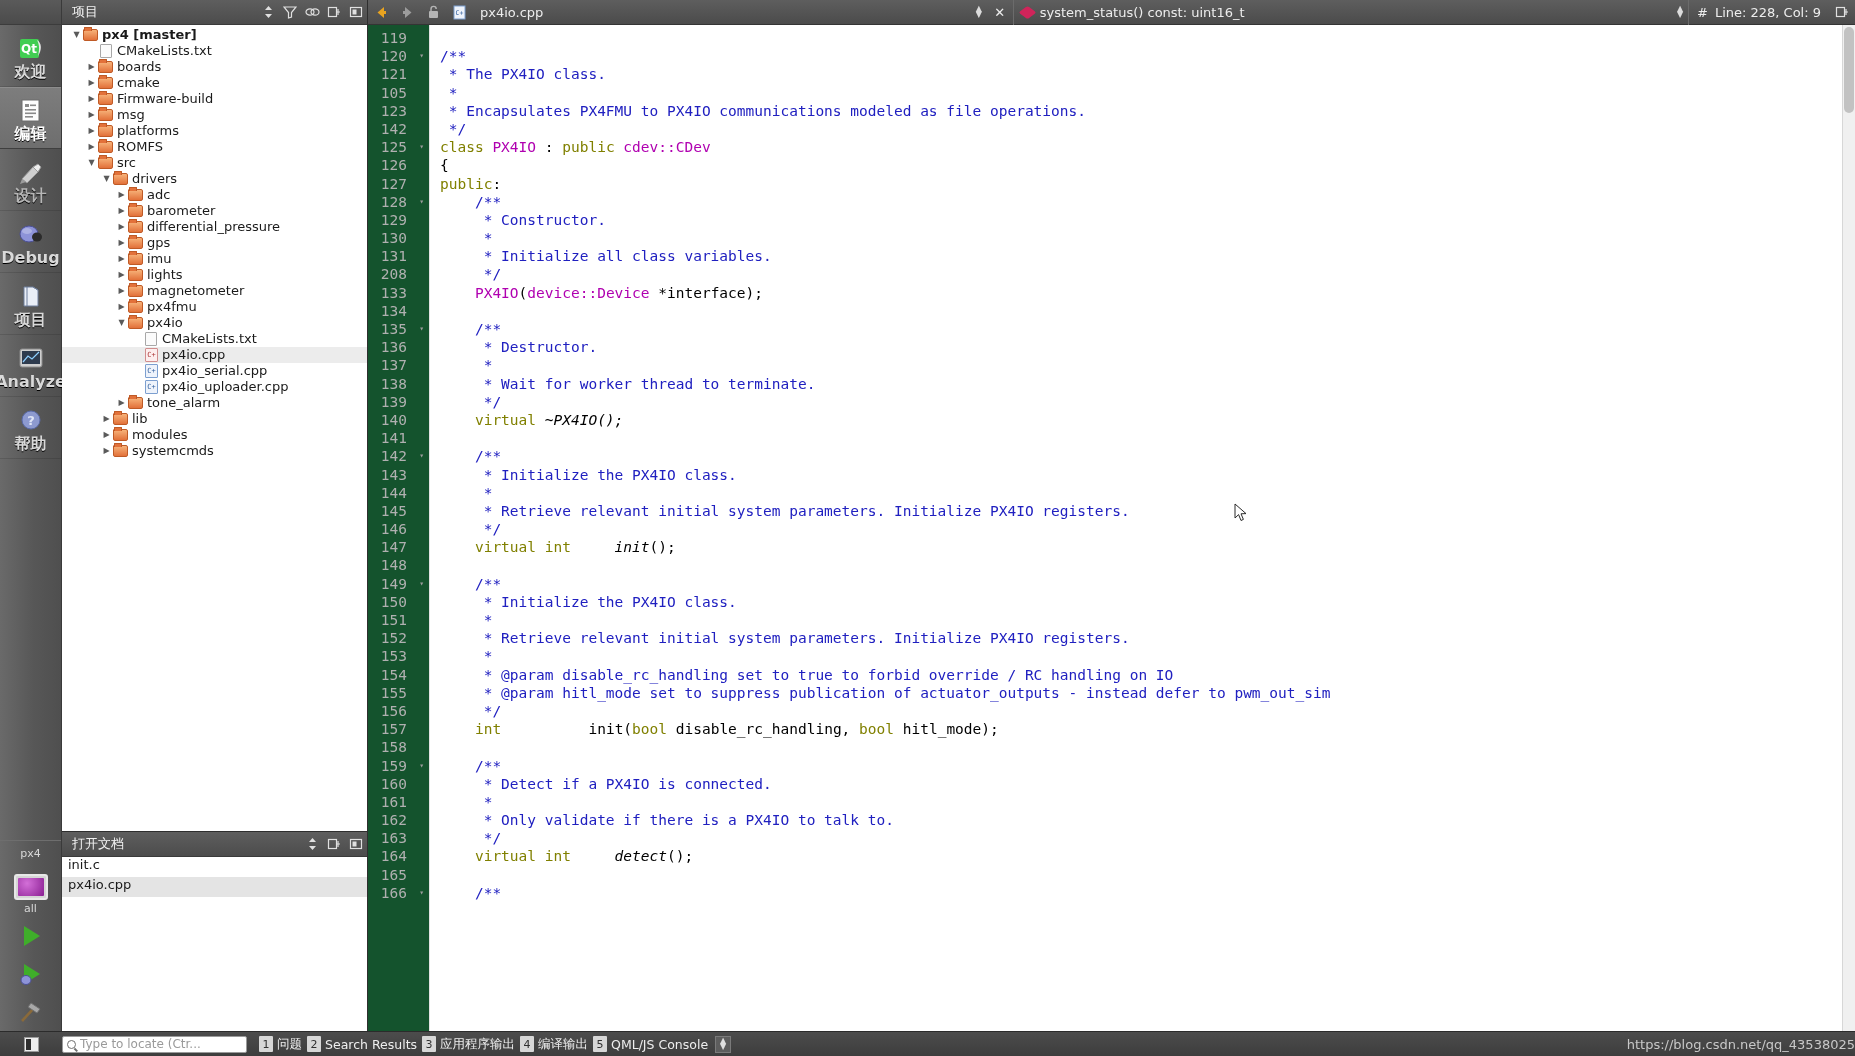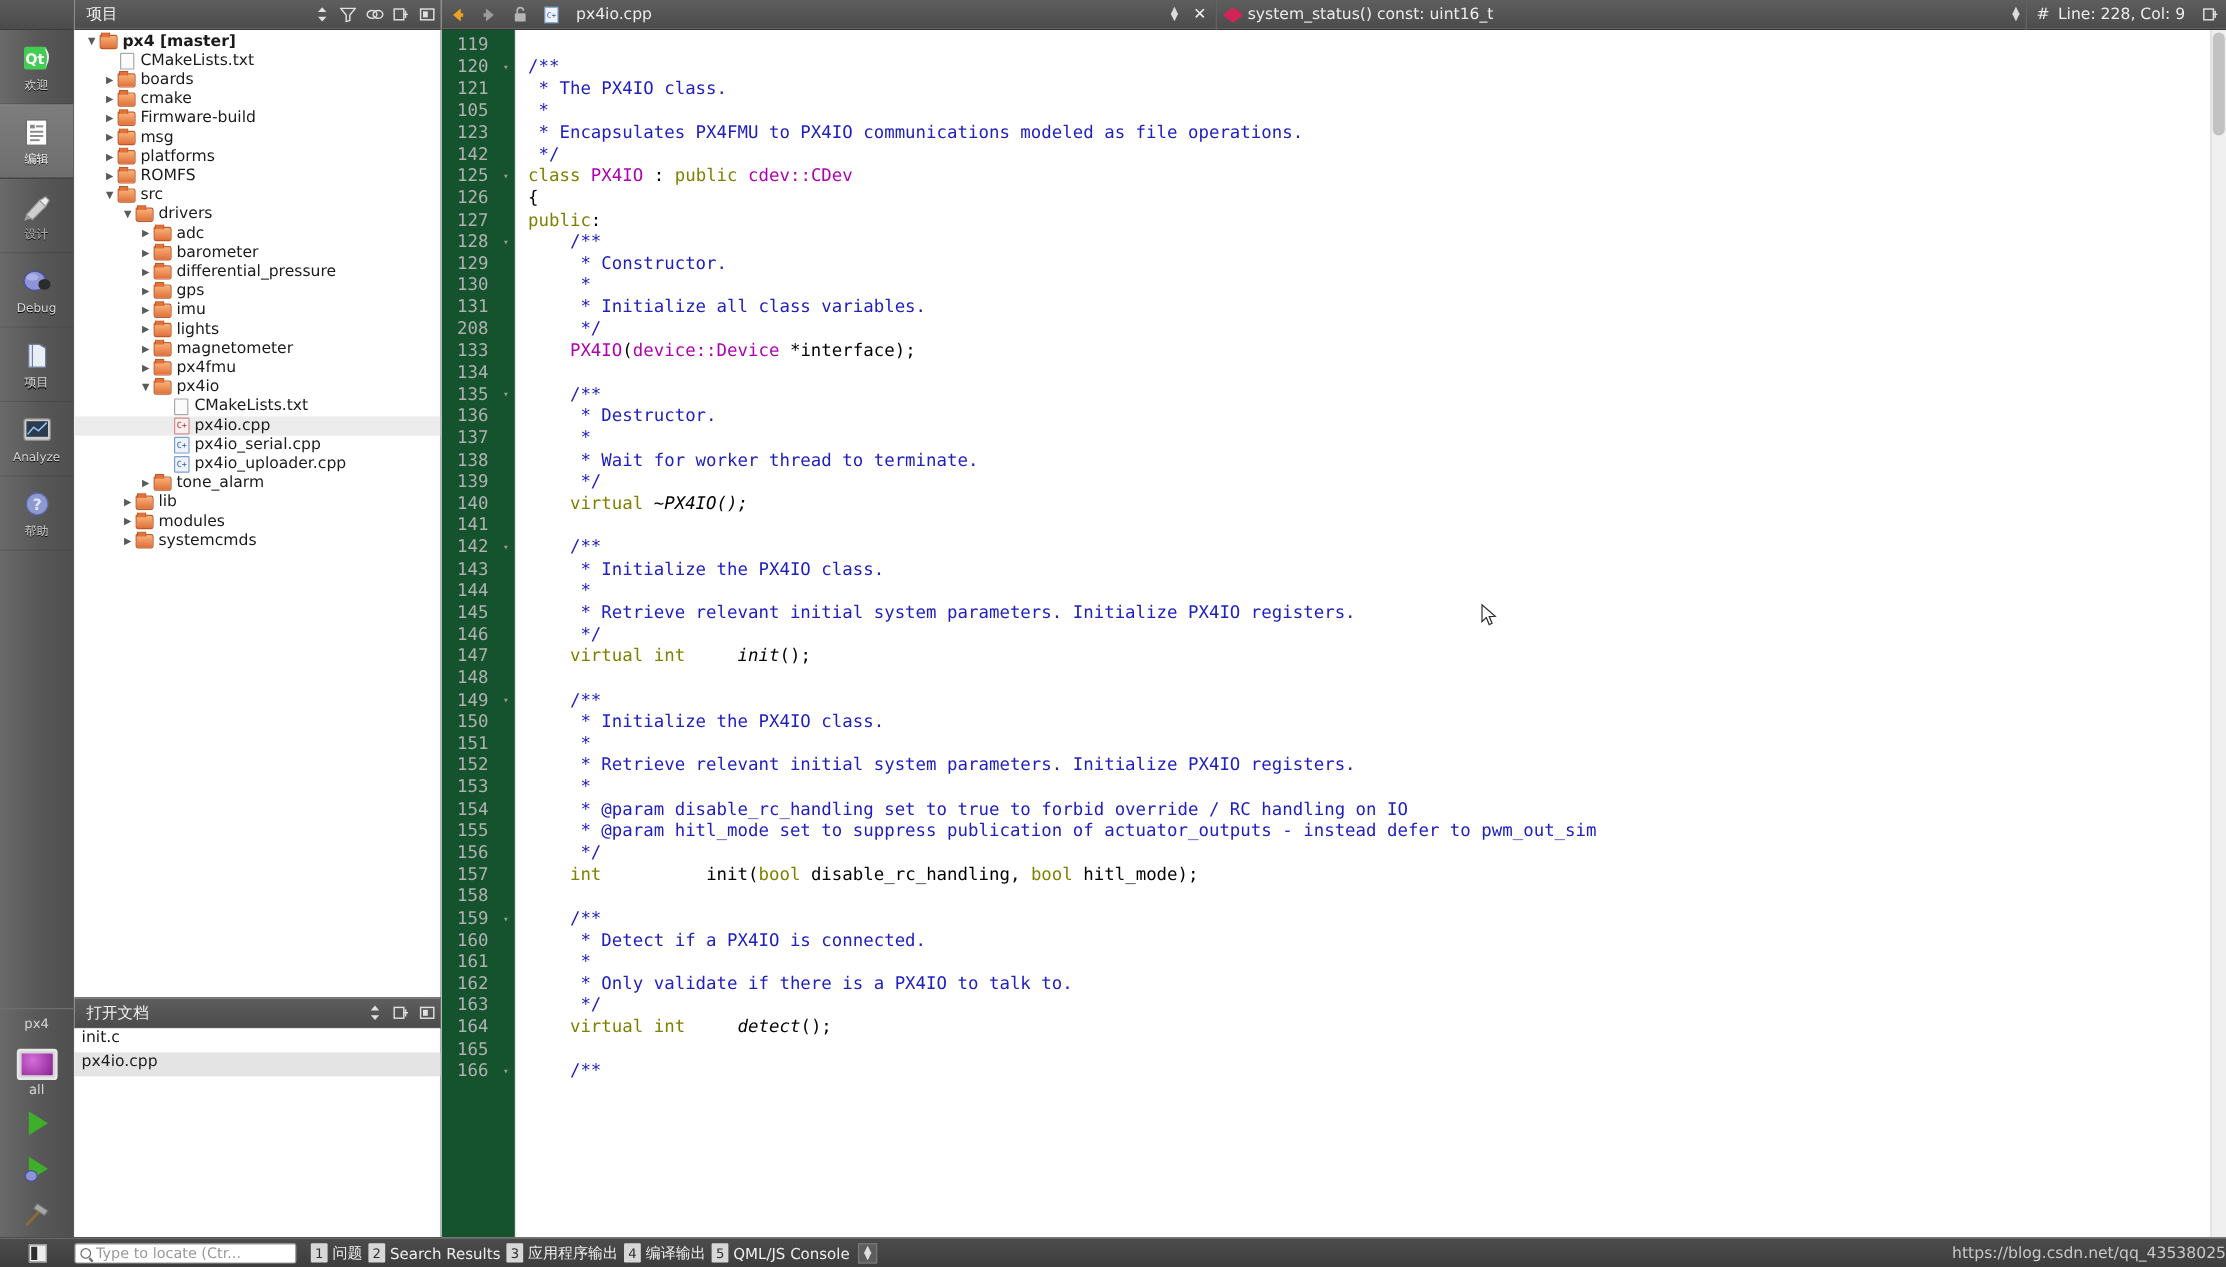--- a/index.html
+++ b/index.html
@@ -23,21 +23,21 @@
   }
   .modebar-top { height: 25px; background: linear-gradient(to bottom,#5a5a5a,#4b4b4b); border-bottom:1px solid #3c3c3c;}
   .mode {
     height: 62px; display: flex; flex-direction: column; align-items: center;
     justify-content: center; gap: 2px; color: #d9d9d9; font-size: 12px;
     border-bottom: 1px solid rgba(0,0,0,.12); cursor: default; position: relative;
   }
   .mode.active { background: linear-gradient(to bottom,#7d7d7d,#6e6e6e); color:#fff;
      border-top:1px solid #8d8d8d; border-bottom:1px solid #3f3f3f;}
   .mode .glyph { width: 30px; height: 30px; display:flex; align-items:center; justify-content:center; }
-  .mode .mlabel { font-size: 10px; line-height: 12px; font-weight: normal; text-shadow: 0 1px 0 #000; }
+  .mode .mlabel { font-size: 16px; line-height: 12px; font-weight: bold; text-shadow: 0 1px 0 #000; }
   .mode.dim .mlabel { color:#b6b6b6; }
   .modebar-spacer { flex: 1; }
   .kitbox { padding: 6px 0 2px; text-align: center; border-top:1px solid #6e6e6e; }
   .kitbox .kitname { color:#d7d7d7; font-size:11px; margin-bottom:14px; }
   .kit-icon { width:34px; height:26px; margin:0 auto; background:#d6d6d6; border:2px solid #e8e8e8; border-radius:3px; position:relative; }
   .kit-icon i { position:absolute; inset:2px; background: radial-gradient(circle at 35% 30%, #d36fd8, #8a1f92); border-radius:1px; display:block;}
   .kit-sub { color:#d7d7d7; font-size:11px; margin-top:2px; }
   .runrow { padding: 6px 0; display:flex; flex-direction:column; gap:12px; align-items:center; }
   .runrow svg { display:block; }
 

